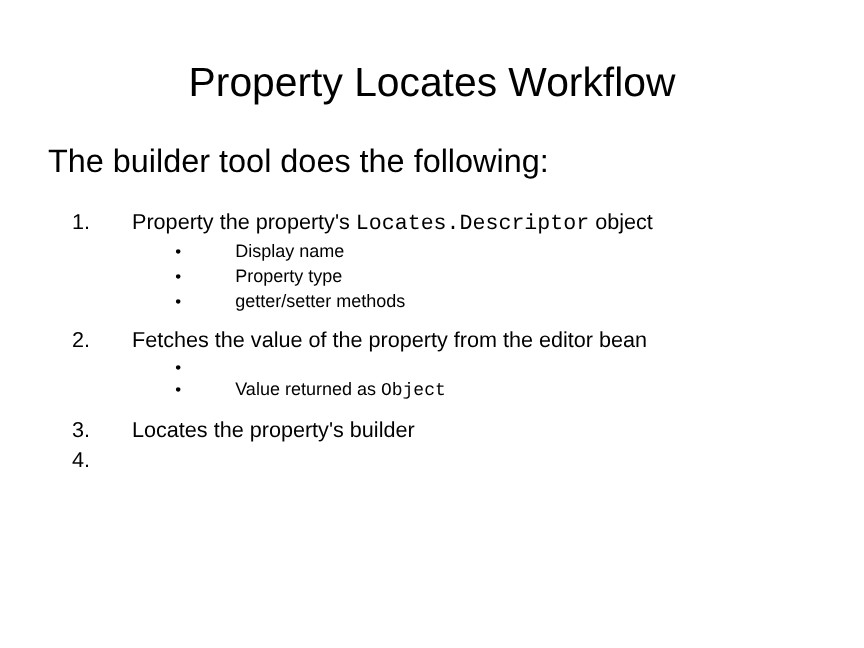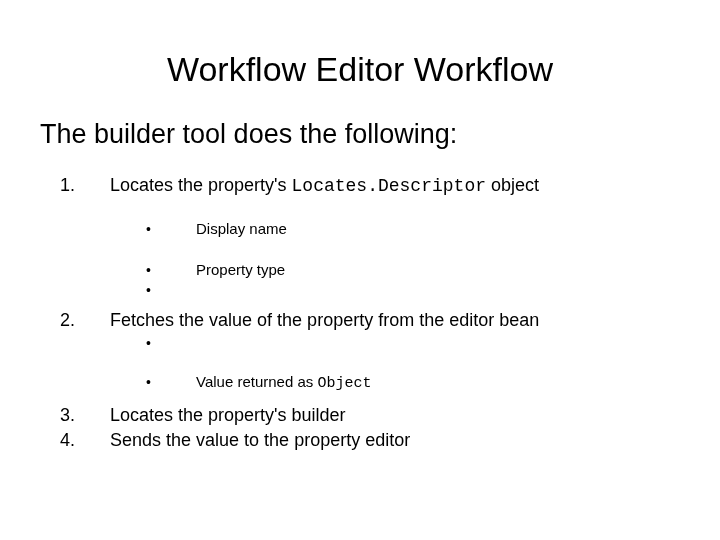--- a/index.html
+++ b/index.html
@@ -53,52 +53,52 @@
   }
   .subitem .bullet {
     width: 50px;
     text-align: left;
     font-size: 14px;
     padding-left: 6px;
   }
   .subitem .txt {
     flex: 1;
     line-height: 1.25;
-    margin-top: 20px;
   }
   .mono {
     font-family: "Courier New", Courier, monospace;
   }
 </style>
 </head>
 <body>
 
 <div class="slide">
-  <h1 class="title">Workflow Editor Workflow</h1>
+  <h1 class="title">Property Locates Workflow</h1>
   <p class="intro">The builder tool does the following:</p>
 
   <div class="steps">
 
     <div class="step">
       <span class="num">1.</span>
       <span class="txt">
-        <span>Locates the property's </span><span class="mono">Locates.Descriptor</span><span> object</span>
+        <span>Property the property's </span><span class="mono">Locates.Descriptor</span><span> object</span>
       </span>
     </div>
     <div class="sublist">
       <div class="subitem">
         <span class="bullet">•</span>
         <span class="txt">Display name</span>
       </div>
       <div class="subitem">
         <span class="bullet">•</span>
         <span class="txt">Property type</span>
       </div>
       <div class="subitem">
         <span class="bullet">•</span>
+        <span class="txt">getter/setter methods</span>
       </div>
     </div>
 
     <div class="step">
       <span class="num">2.</span>
       <span class="txt">Fetches the value of the property from the editor bean</span>
     </div>
     <div class="sublist">
       <div class="subitem">
         <span class="bullet">•</span>
@@ -110,17 +110,16 @@
         </span>
       </div>
     </div>
 
     <div class="step">
       <span class="num">3.</span>
       <span class="txt">Locates the property's builder</span>
     </div>
     <div class="step">
       <span class="num">4.</span>
-      <span class="txt">Sends the value to the property editor</span>
     </div>
 
   </div>
 </div>
 
 </body></html>

